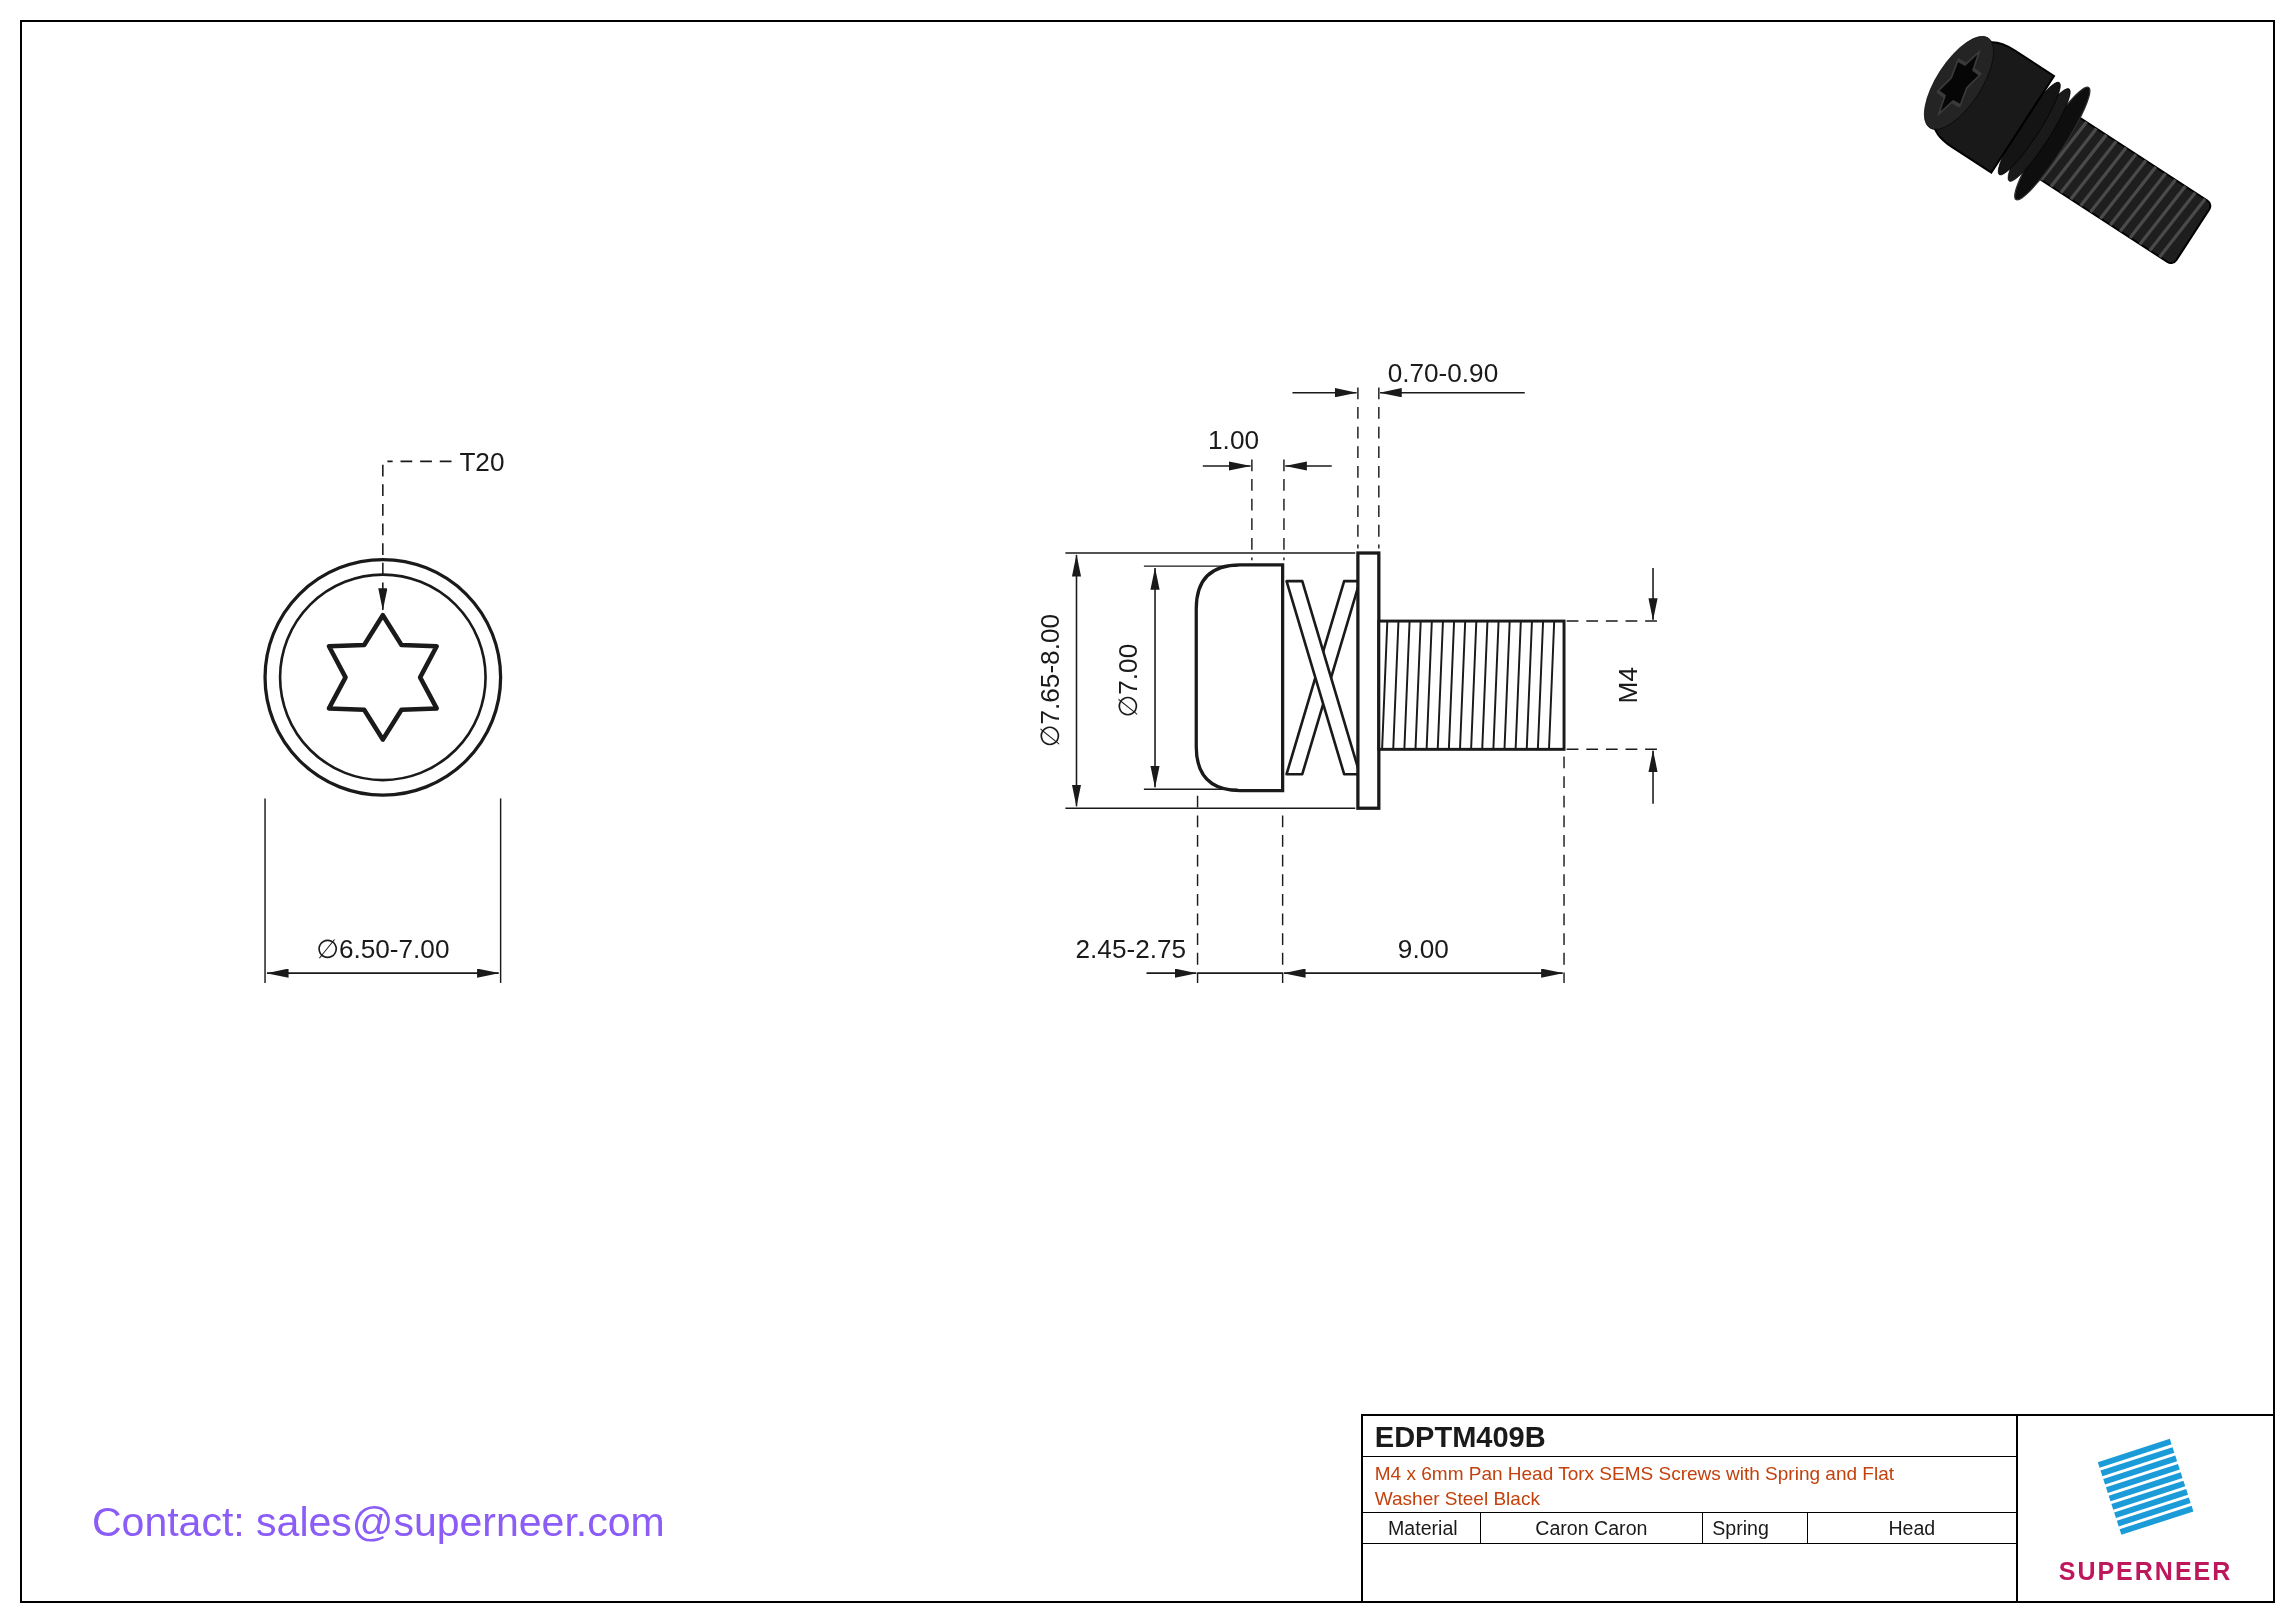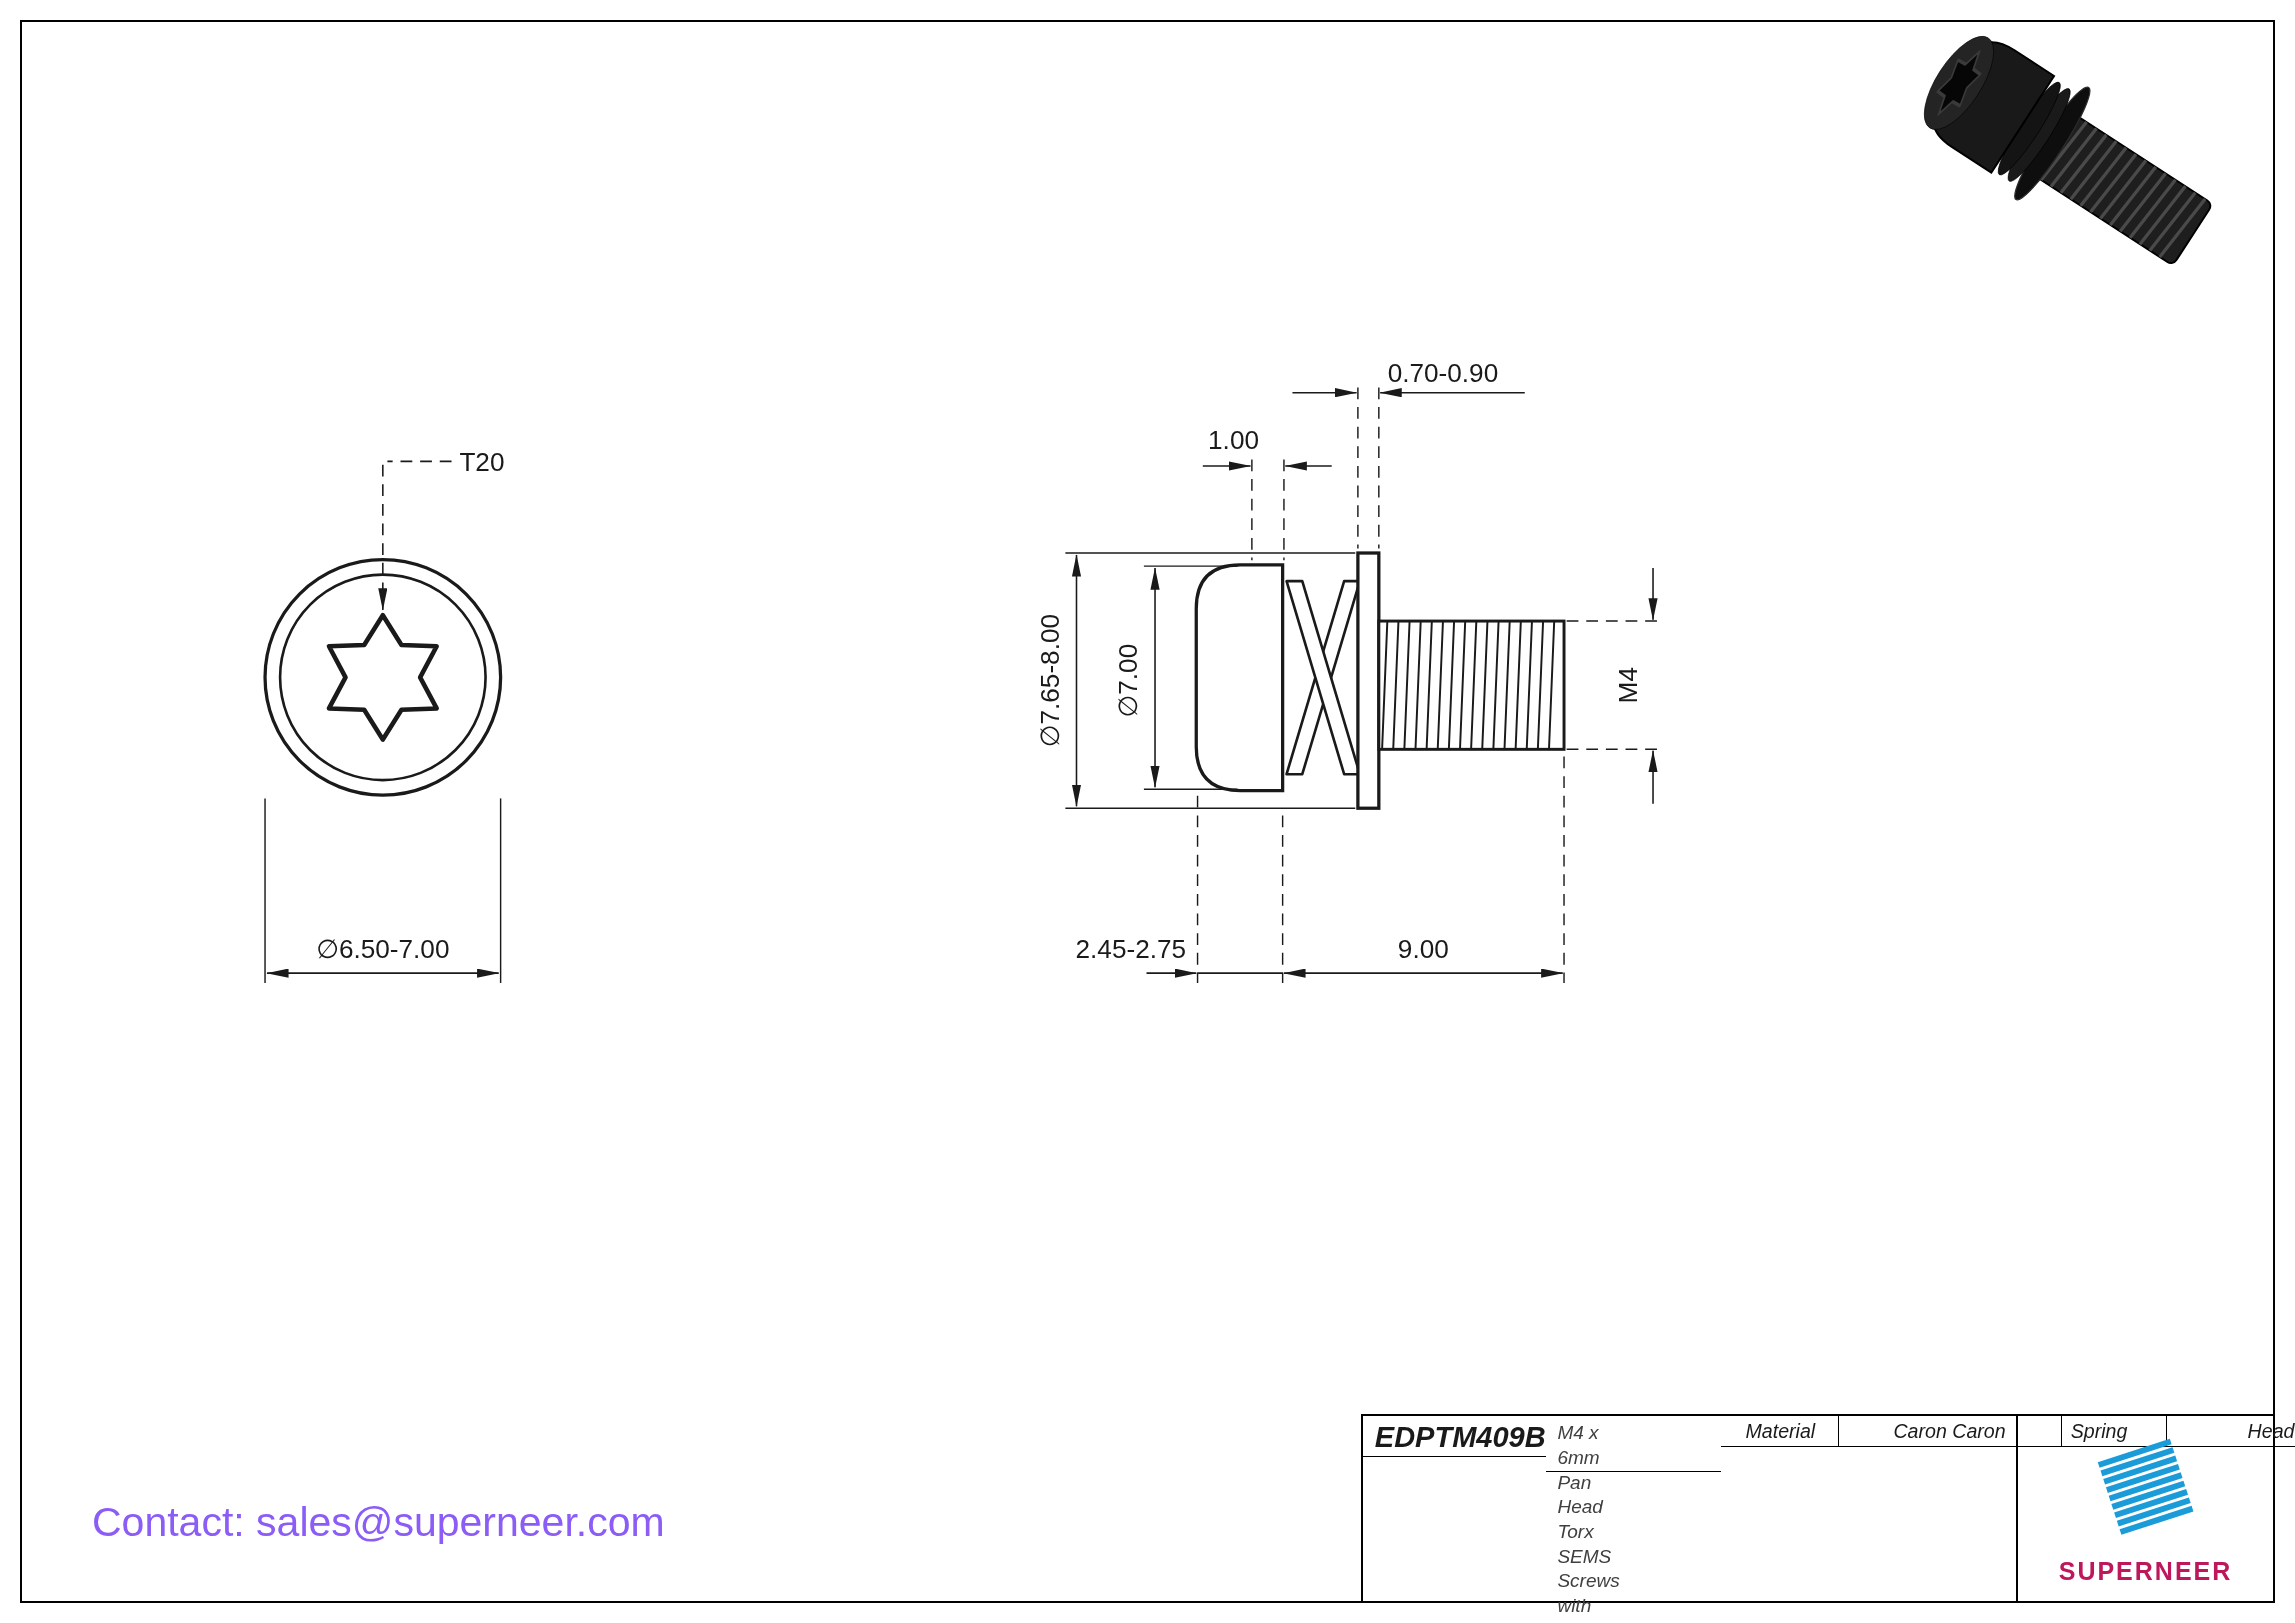--- a/index.html
+++ b/index.html
@@ -10,25 +10,25 @@
   svg text{font-family:"Liberation Sans",sans-serif;fill:#1a1a1a;}
   .dimtxt{font-size:40px;}
   #drawing{position:absolute;left:0;top:0;}
   #photo{position:absolute;left:1859px;top:13px;}
   .contact{position:absolute;left:92px;top:1499px;font-size:41px;color:#8b5cf6;}
   
   .tblock{position:absolute;left:1361px;top:1414px;width:912px;height:187px;
           border-left:2px solid #000;border-top:2px solid #000;display:flex;
           box-sizing:border-box;background:#fff;}
   .tb-main{width:655px;border-right:2px solid #000;display:flex;
-           flex-direction:row;box-sizing:border-box;font-style:italic;}
+           flex-direction:column;box-sizing:border-box;}
   .tb-part{height:41px;border-bottom:1.3px solid #000;font-size:29px;font-weight:bold;
            padding:5.2px 0 0 11.8px;box-sizing:border-box;}
   .tb-desc{height:56px;border-bottom:1.3px solid #000;font-size:19px;line-height:1.3;
-           padding:5.2px 98px 0 11.8px;box-sizing:border-box;color:#404040;}
+           padding:5.2px 98px 0 11.8px;box-sizing:border-box;color:#c2410c;}
   .tb-row{height:31px;display:flex;border-bottom:1.3px solid #000;box-sizing:border-box;}
   .tb-row.bottom{flex:1;border-bottom:none;}
   .cell{border-right:1.3px solid #000;display:flex;align-items:center;font-size:19.6px;
         box-sizing:border-box;}
   .lab1{width:118px;padding-left:25px;}
   .lab2{width:105px;padding-left:9.2px;}
   .val1{width:223px;justify-content:center;}
   .val2{width:209px;justify-content:center;border-right:none;}
   .web{flex:1;justify-content:center;color:#1B75BC;border-right:none;}
   .tb-logo{flex:1;display:flex;flex-direction:column;align-items:center;

